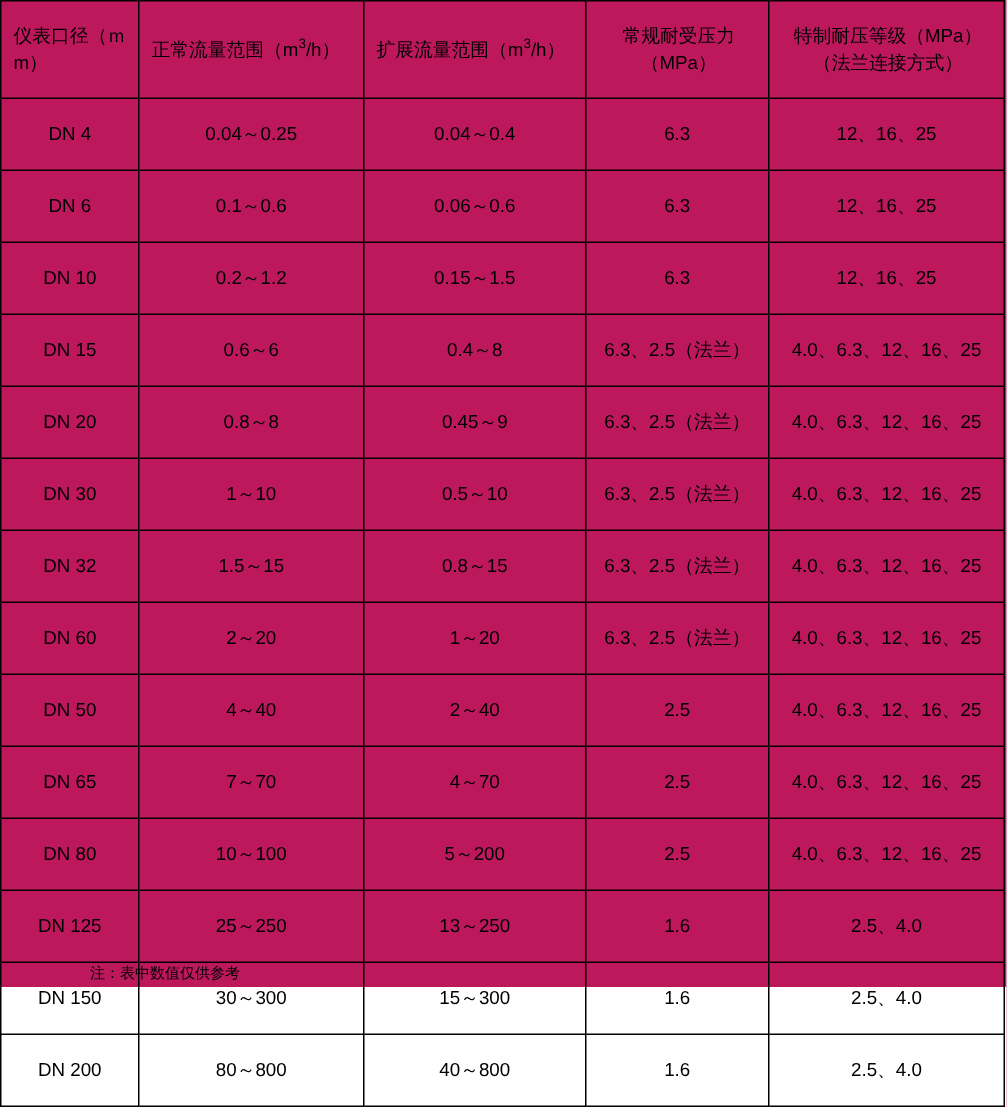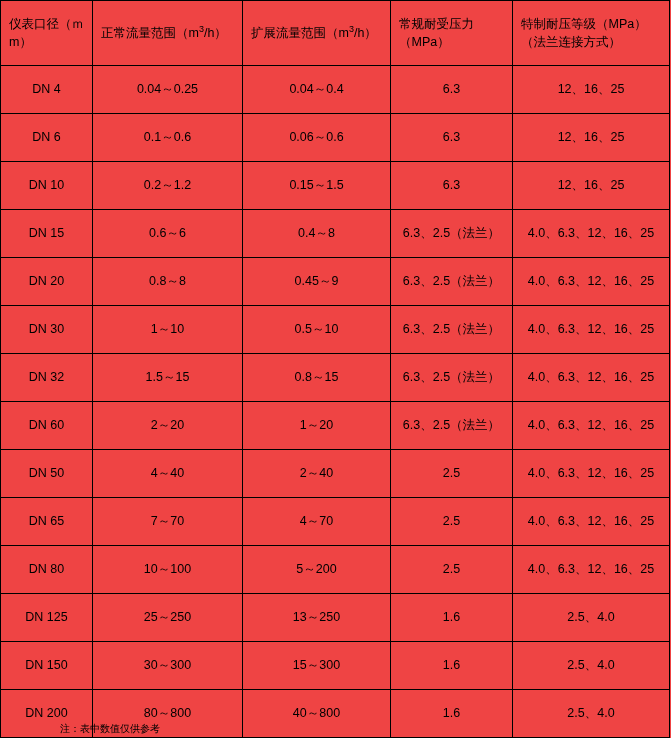--- a/index.html
+++ b/index.html
@@ -9,23 +9,23 @@
   }
   body {
     font-family: "Liberation Sans", sans-serif;
     color: #000000;
     width: 671px;
     height: 738px;
     overflow: hidden;
   }
   .sheet {
     width: 671px;
-    height: 738px;
+    height: 658px;
     position: relative;
-    background: #ef4444;
+    background: #be185d;
   }
   table.spec {
     border-collapse: collapse;
     width: 669px;
     margin: 0;
     table-layout: fixed;
   }
   table.spec th,
   table.spec td {
     border: 1px solid #000000;
@@ -38,21 +38,21 @@
     word-wrap: break-word;
   }
   table.spec thead th {
     height: 56px;
     padding: 4px 6px;
   }
   table.spec thead th.h1 { text-align: left; padding-left: 8px; }
   table.spec thead th.h2,
   table.spec thead th.h3 { text-align: left; padding-left: 8px; }
   table.spec thead th.h4,
-  table.spec thead th.h5 { text-align: left; padding-left: 8px; }
+  table.spec thead th.h5 { text-align: center; padding-left: 8px; }
   table.spec tbody td {
     height: 41px;
   }
   col.c1 { width: 92px; }
   col.c2 { width: 150px; }
   col.c3 { width: 148px; }
   col.c4 { width: 122px; }
   col.c5 { width: 157px; }
   sup {
     font-size: 9px;

